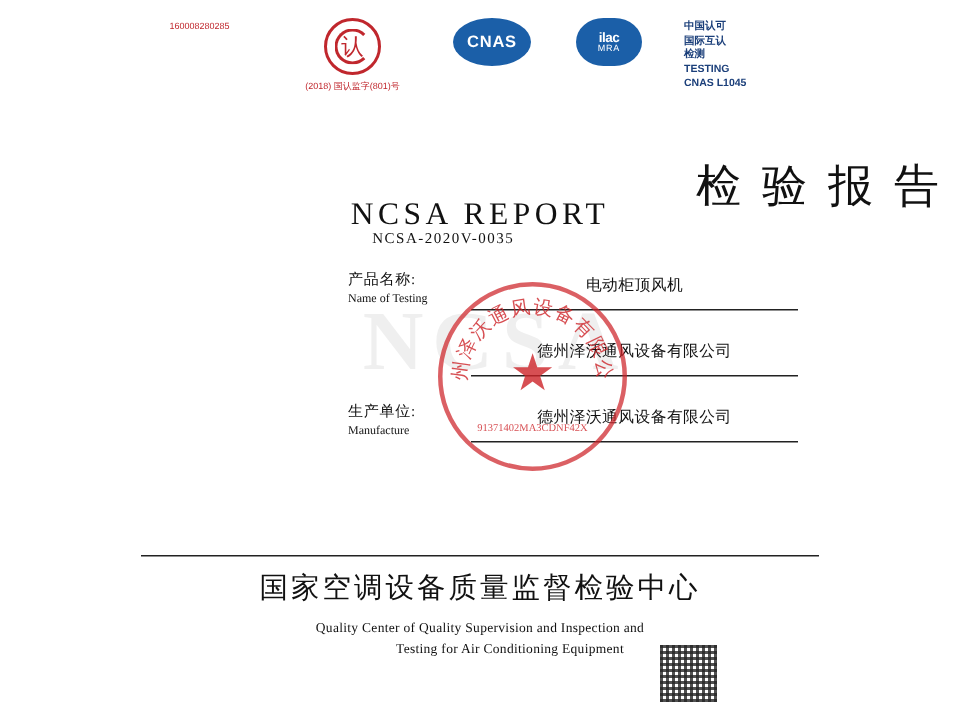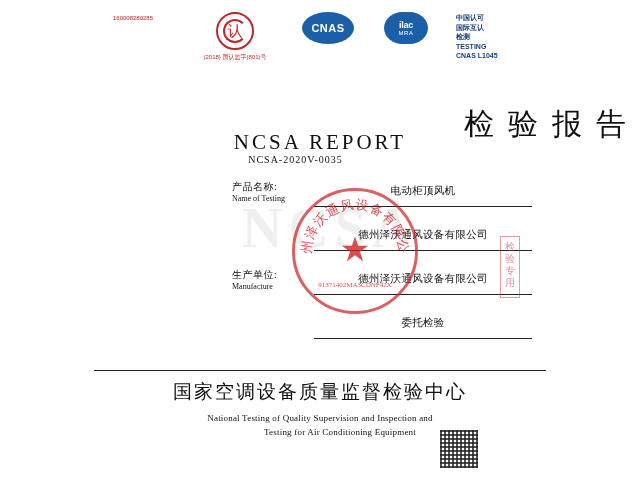--- a/index.html
+++ b/index.html
@@ -136,40 +136,36 @@
       <div class="lbl">
         <div class="cn">生产单位:</div>
         <div class="en">Manufacture</div>
       </div>
       <div class="val">
         <span>德州泽沃通风设备有限公司</span>
       </div>
     </div>
 
     <div class="row">
-      <div class="val">
-        <span>委托检验</span>
-      </div>
     </div>
   </div>
 
   <div class="seal">
     <svg class="arc" viewBox="0 0 120 120">
       <defs>
           <path id="arcpath" d="M 16,62 A 44,44 0 0 1 104,62"></path>
         </defs>
       <text><textPath href="#arcpath" startOffset="50%" text-anchor="middle">德州泽沃通风设备有限公司</textPath></text>
     </svg>
     <div class="star">★</div>
     <div class="sub">91371402MA3CDNF42X</div>
   </div>
 
-  <div class="side-seal">检验专用</div>
 
   <div class="foot">
     <div class="line"></div>
     <div class="cn">国家空调设备质量监督检验中心</div>
-    <div class="en1">National Testing of Quality Supervision and Inspection and</div>
+    <div class="en1">Quality Center of Quality Supervision and Inspection and</div>
     <div class="en2">Testing for Air Conditioning Equipment</div>
   </div>
 
   <div class="qr"></div>
 </div>
 
 </body></html>

